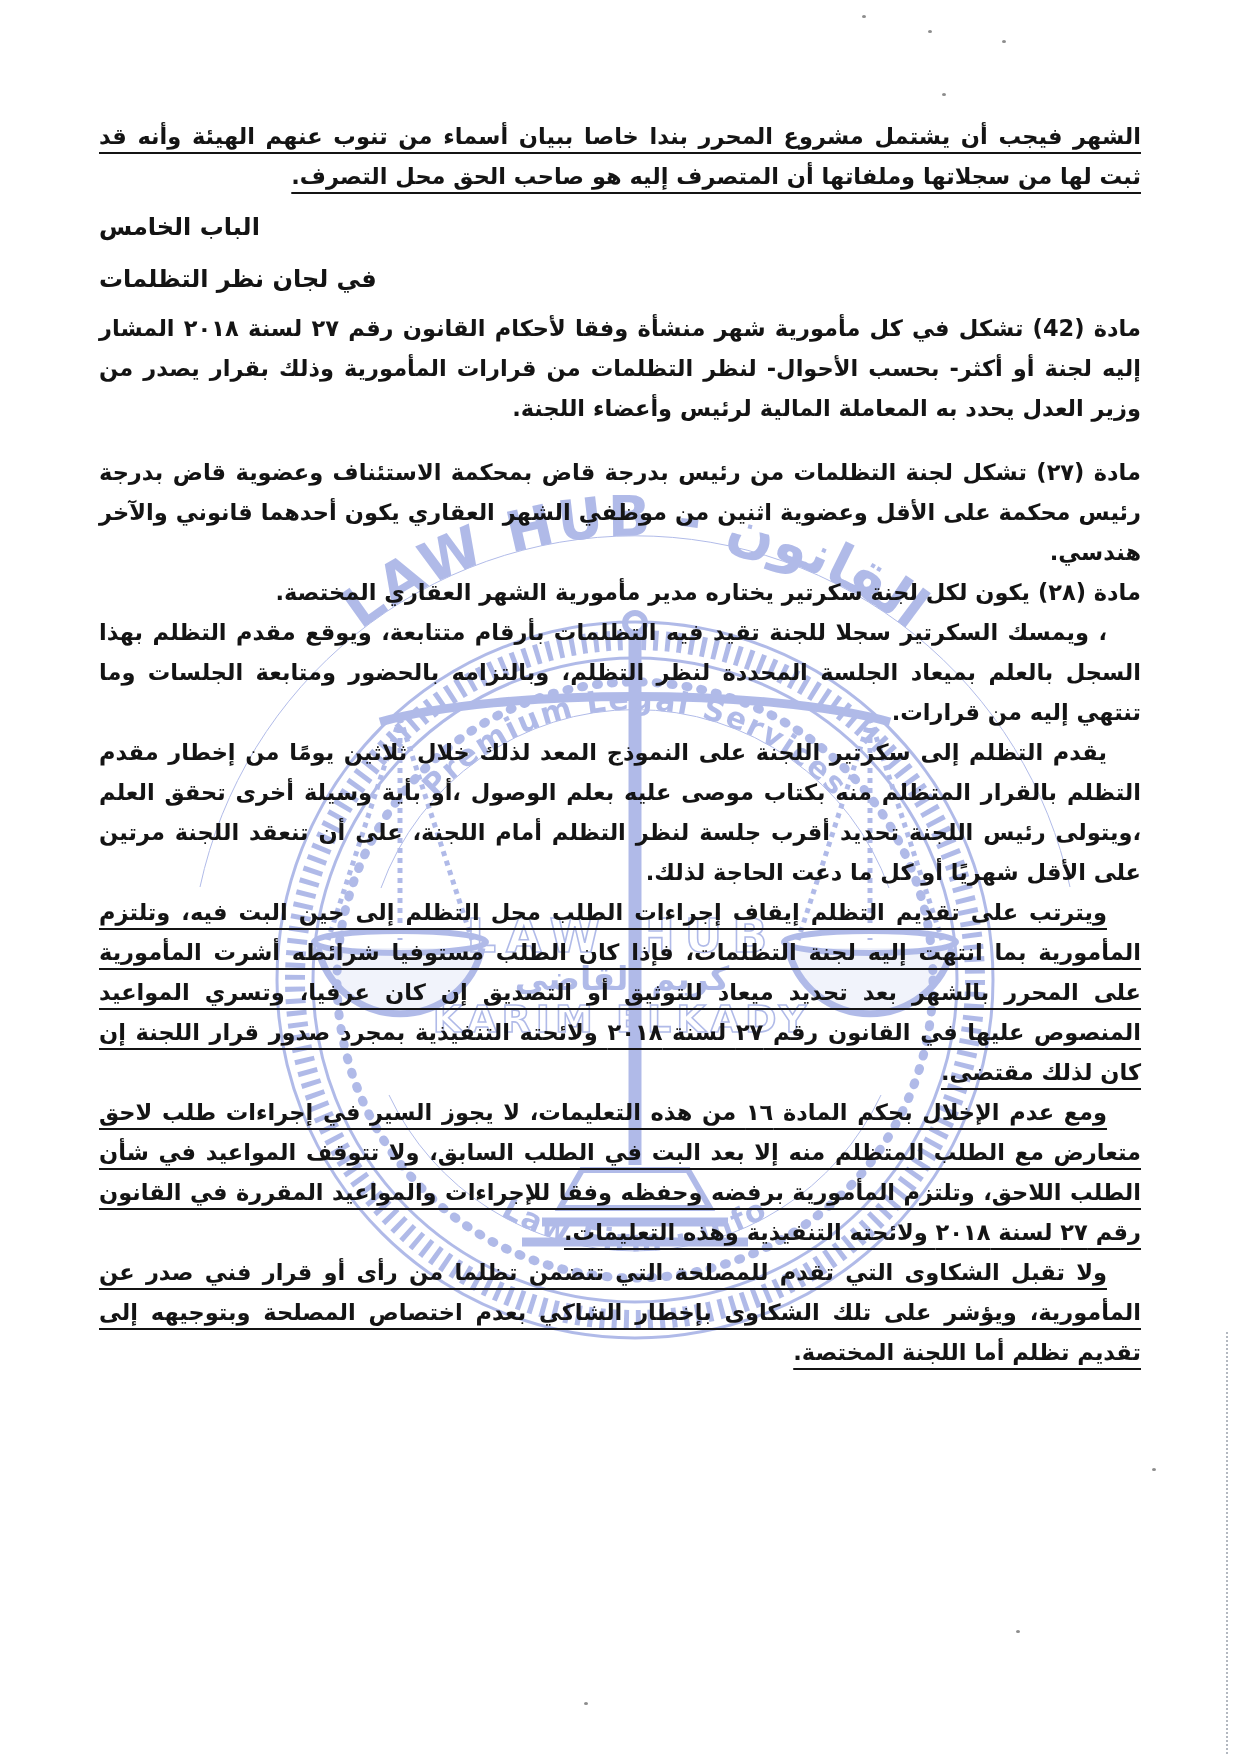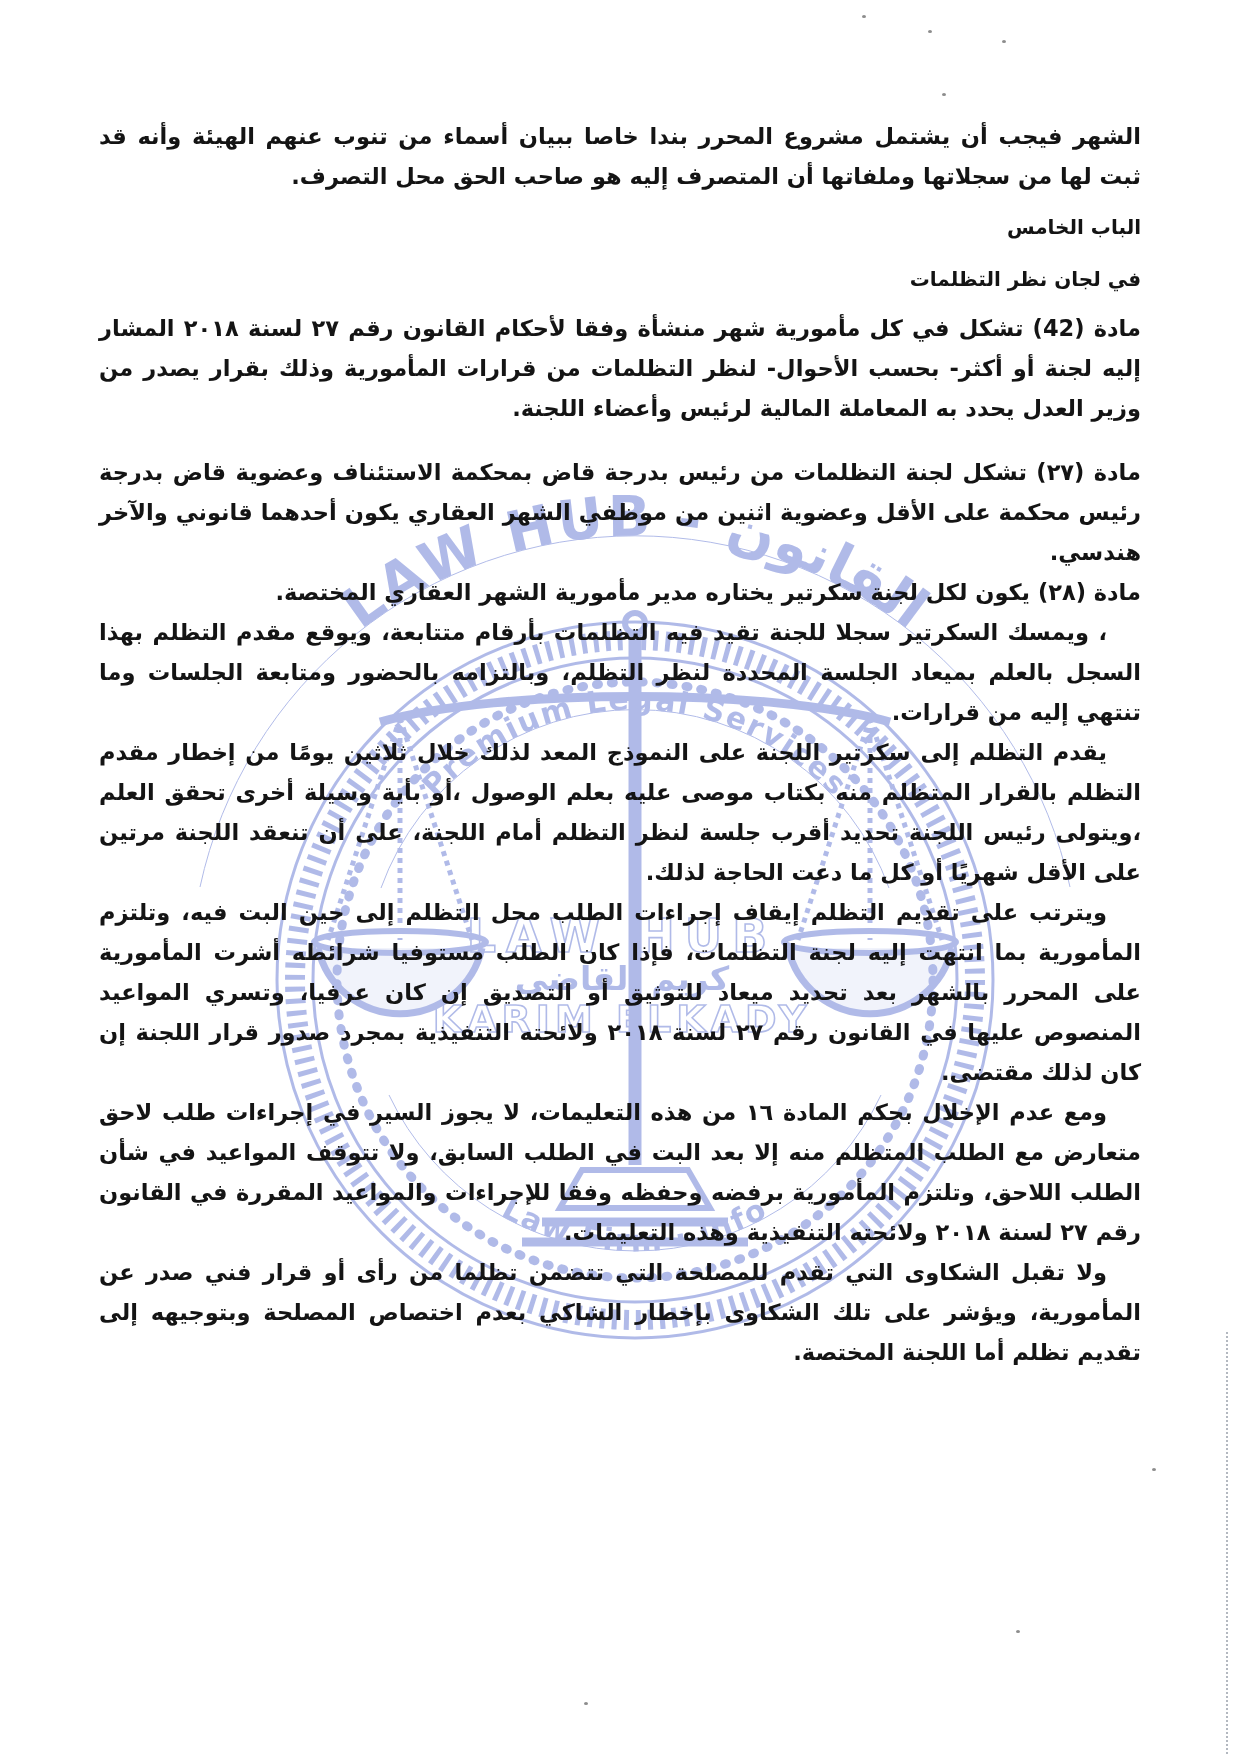--- a/index.html
+++ b/index.html
@@ -15,25 +15,25 @@
     z-index:0;opacity:.5;
   }
   
   .doc{
     position:absolute;top:116px;right:100px;width:1042px;z-index:1;
     direction:rtl;text-align:justify;
     color:#141414;font-weight:bold;
     font-size:22.5px;line-height:40px;
   }
   .para{margin:0;}
-  .para.u{text-underline-offset:8px;text-decoration-thickness:2px;}
+  .para.u{text-decoration:underline;text-underline-offset:8px;text-decoration-thickness:2px;}
   .para.ind{text-indent:34px;}
   .para.gap{margin-top:24px;}
   .heading{
-    text-align:right;font-size:20px;line-height:42px;margin:10px 0 8px 0;
+    text-align:left;font-size:24px;line-height:42px;margin:10px 0 8px 0;
   }
   
   .edge-dotted{
     position:absolute;left:1226px;top:1332px;width:0px;height:422px;
     border-left:2px dotted #9aa1ab;opacity:.75;z-index:2;
   }
   .speck{
     position:absolute;width:4px;height:3px;background:#6f6f6f;border-radius:50%;
     opacity:.8;z-index:2;
   }

